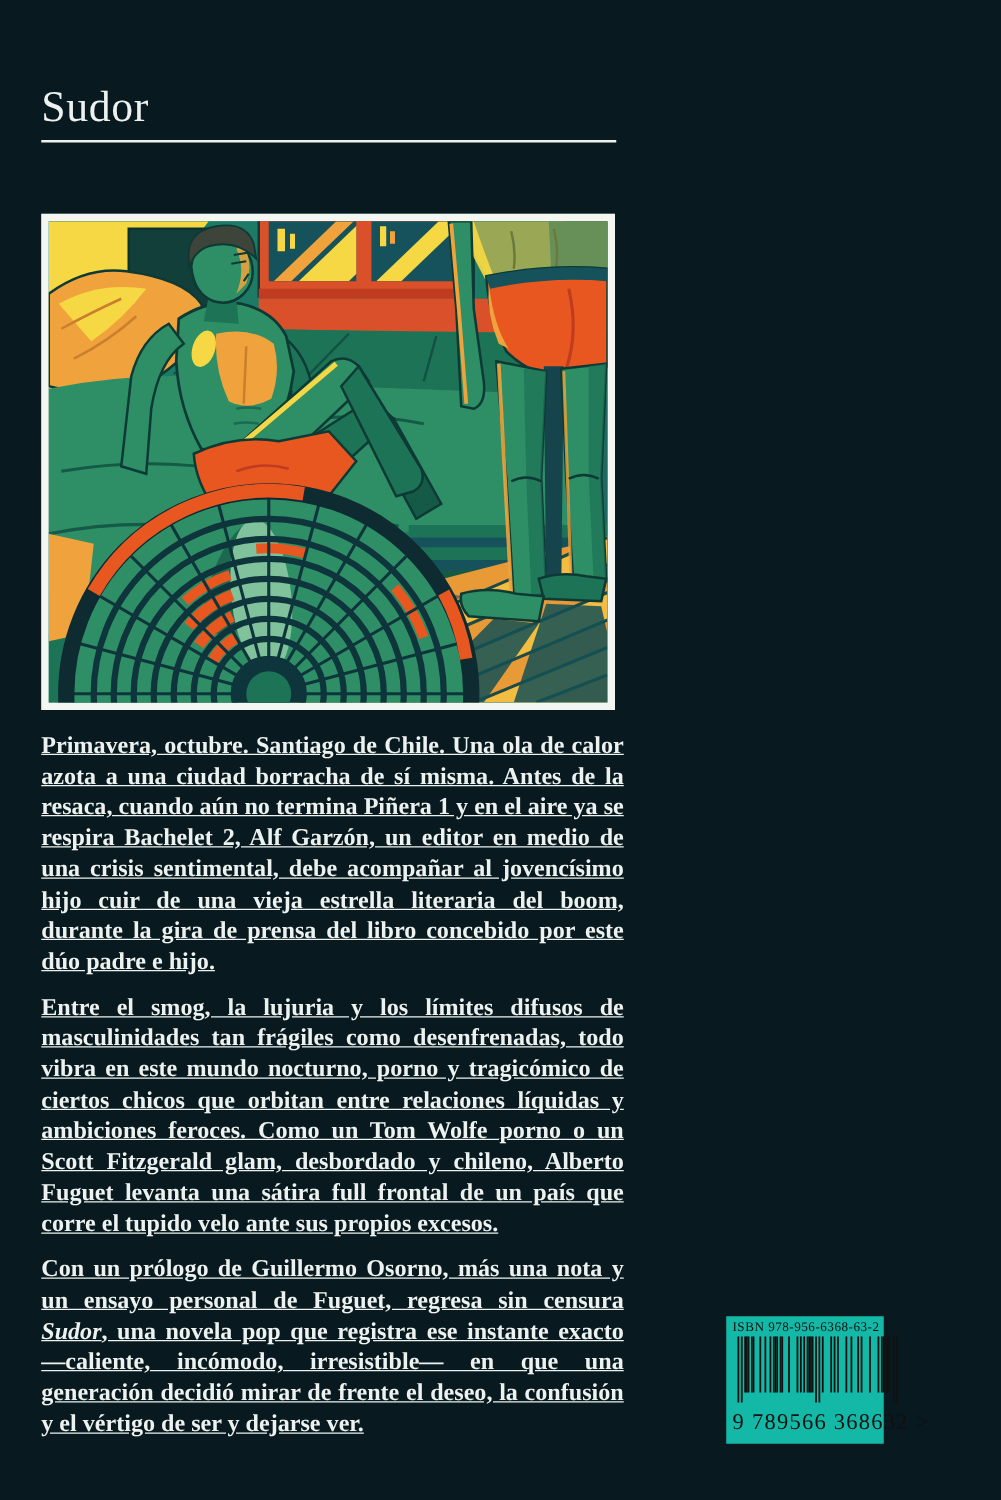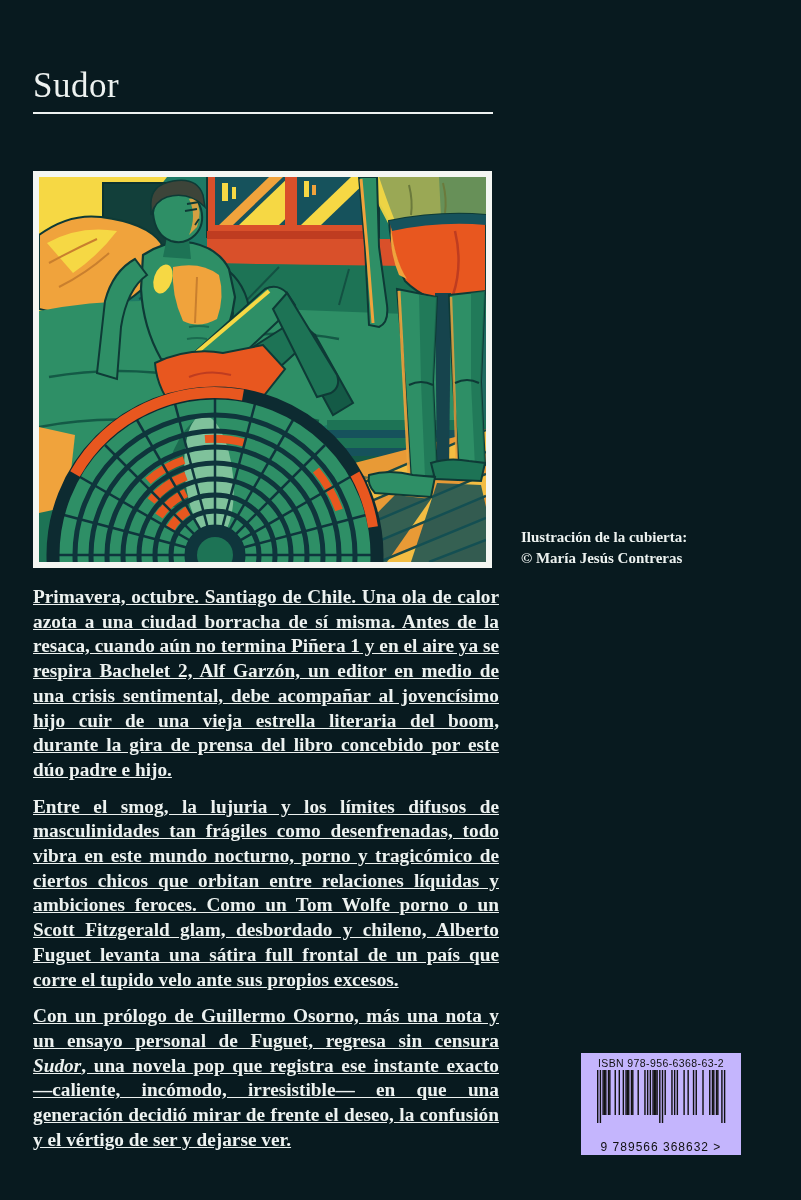--- a/index.html
+++ b/index.html
@@ -23,27 +23,27 @@
     position:absolute;left:521px;top:527px;
     font-size:15px;line-height:21px;font-weight:700;color:var(--ink);
   }
   .synopsis{position:absolute;left:33px;top:585px;width:466px;text-decoration:underline;}
   .synopsis p{
     margin:0 0 12px 0;font-size:19.3px;line-height:24.7px;font-weight:700;
     text-align:justify;color:var(--ink);
   }
   .synopsis em{font-style:italic;}
   .barcode{
-    position:absolute;left:581px;top:1053px;width:160px;height:102px;
-    background:#c4b5fd;color:#101010;padding:4px 5px 3px 5px;
-    font-family:Liberation Sans, sans-serif;text-align:center;
+    position:absolute;left:581px;top:1053px;width:126px;height:102px;
+    background:#14b8a6;color:#101010;padding:4px 5px 3px 5px;
+    font-family:Liberation Serif, serif;text-align:center;
   }
   .isbn-label{font-size:10.5px;letter-spacing:.4px;white-space:nowrap;}
   .bars{display:block;margin:1px auto 0 auto;}
-  .isbn-digits{font-size:12px;letter-spacing:1px;margin-top:16px;white-space:nowrap;}
+  .isbn-digits{font-size:18px;letter-spacing:1px;margin-top:4px;white-space:nowrap;}
 
   
   .teal{fill:var(--c-teal)} .tealD{fill:var(--c-tealDeep)}
   .grn{fill:var(--c-green)} .grnD{fill:var(--c-greenDark)} .grnP{fill:var(--c-greenDeep)}
   .yel{fill:var(--c-yellow)} .gld{fill:var(--c-gold)} .org{fill:var(--c-orange)}
   .red{fill:var(--c-red)} .olv{fill:var(--c-olive)} .flr{fill:var(--c-floor)} .flrL{fill:var(--c-floorLight)}
   .ln{stroke:var(--c-line);fill:none}
 </style>
 </head>
 <body style="background: rgb(8, 26, 31);">
@@ -229,24 +229,20 @@
         </g>
         <circle cx="176" cy="378" r="162" stroke="#0d2b31" stroke-width="13" fill="none"></circle>
         <path d="M36,297 A162,162 0 0 1 204,218" stroke="#e8571f" stroke-width="11" fill="none"></path>
         <path d="M334,350 A162,162 0 0 0 316,297" stroke="#e8571f" stroke-width="10" fill="none"></path>
         <circle cx="176" cy="378" r="30" fill="#0f353c"></circle>
         <circle cx="176" cy="378" r="18" class="grnD"></circle>
       </g>
     </svg>
   </figure>
 
-  <div class="credit">
-    <div>Ilustración de la cubierta:</div>
-    <div>© María Jesús Contreras</div>
-  </div>
 
   <div class="synopsis">
     <p>Primavera, octubre. Santiago de Chile. Una ola de calor azota a una ciudad borracha de sí misma. Antes de la resaca, cuando aún no termina Piñera 1 y en el aire ya se respira Bachelet 2, Alf Garzón, un editor en medio de una crisis sentimental, debe acompañar al jovencísimo hijo cuir de una vieja estrella literaria del boom, durante la gira de prensa del libro concebido por este dúo padre e hijo.</p>
     <p>Entre el smog, la lujuria y los límites difusos de masculinidades tan frágiles como desenfrenadas, todo vibra en este mundo nocturno, porno y tragicómico de ciertos chicos que orbitan entre relaciones líquidas y ambiciones feroces. Como un Tom Wolfe porno o un Scott Fitzgerald glam, desbordado y chileno, Alberto Fuguet levanta una sátira full frontal de un país que corre el tupido velo ante sus propios excesos.</p>
     <p><span>Con un prólogo de Guillermo Osorno, más una nota y un ensayo personal de Fuguet, regresa sin censura </span><em>Sudor</em><span>, una novela pop que registra ese instante exacto —caliente, incómodo, irresistible— en que una generación decidió mirar de frente el deseo, la confusión y el vértigo de ser y dejarse ver.</span></p>
   </div>
 
   <div class="barcode">
     <div class="isbn-label">ISBN 978-956-6368-63-2</div>
     <svg class="bars" id="barcode-bars" width="136" height="54" viewBox="0 0 136 54">

